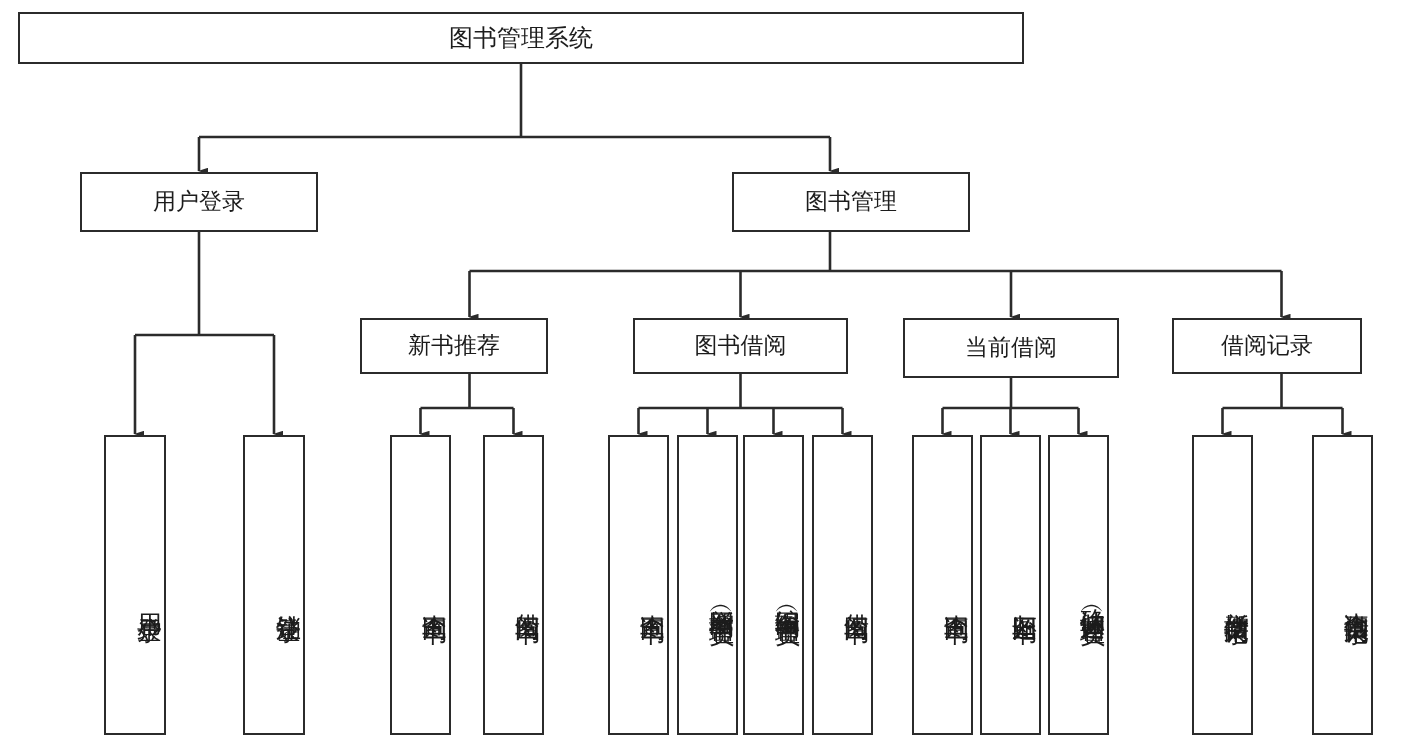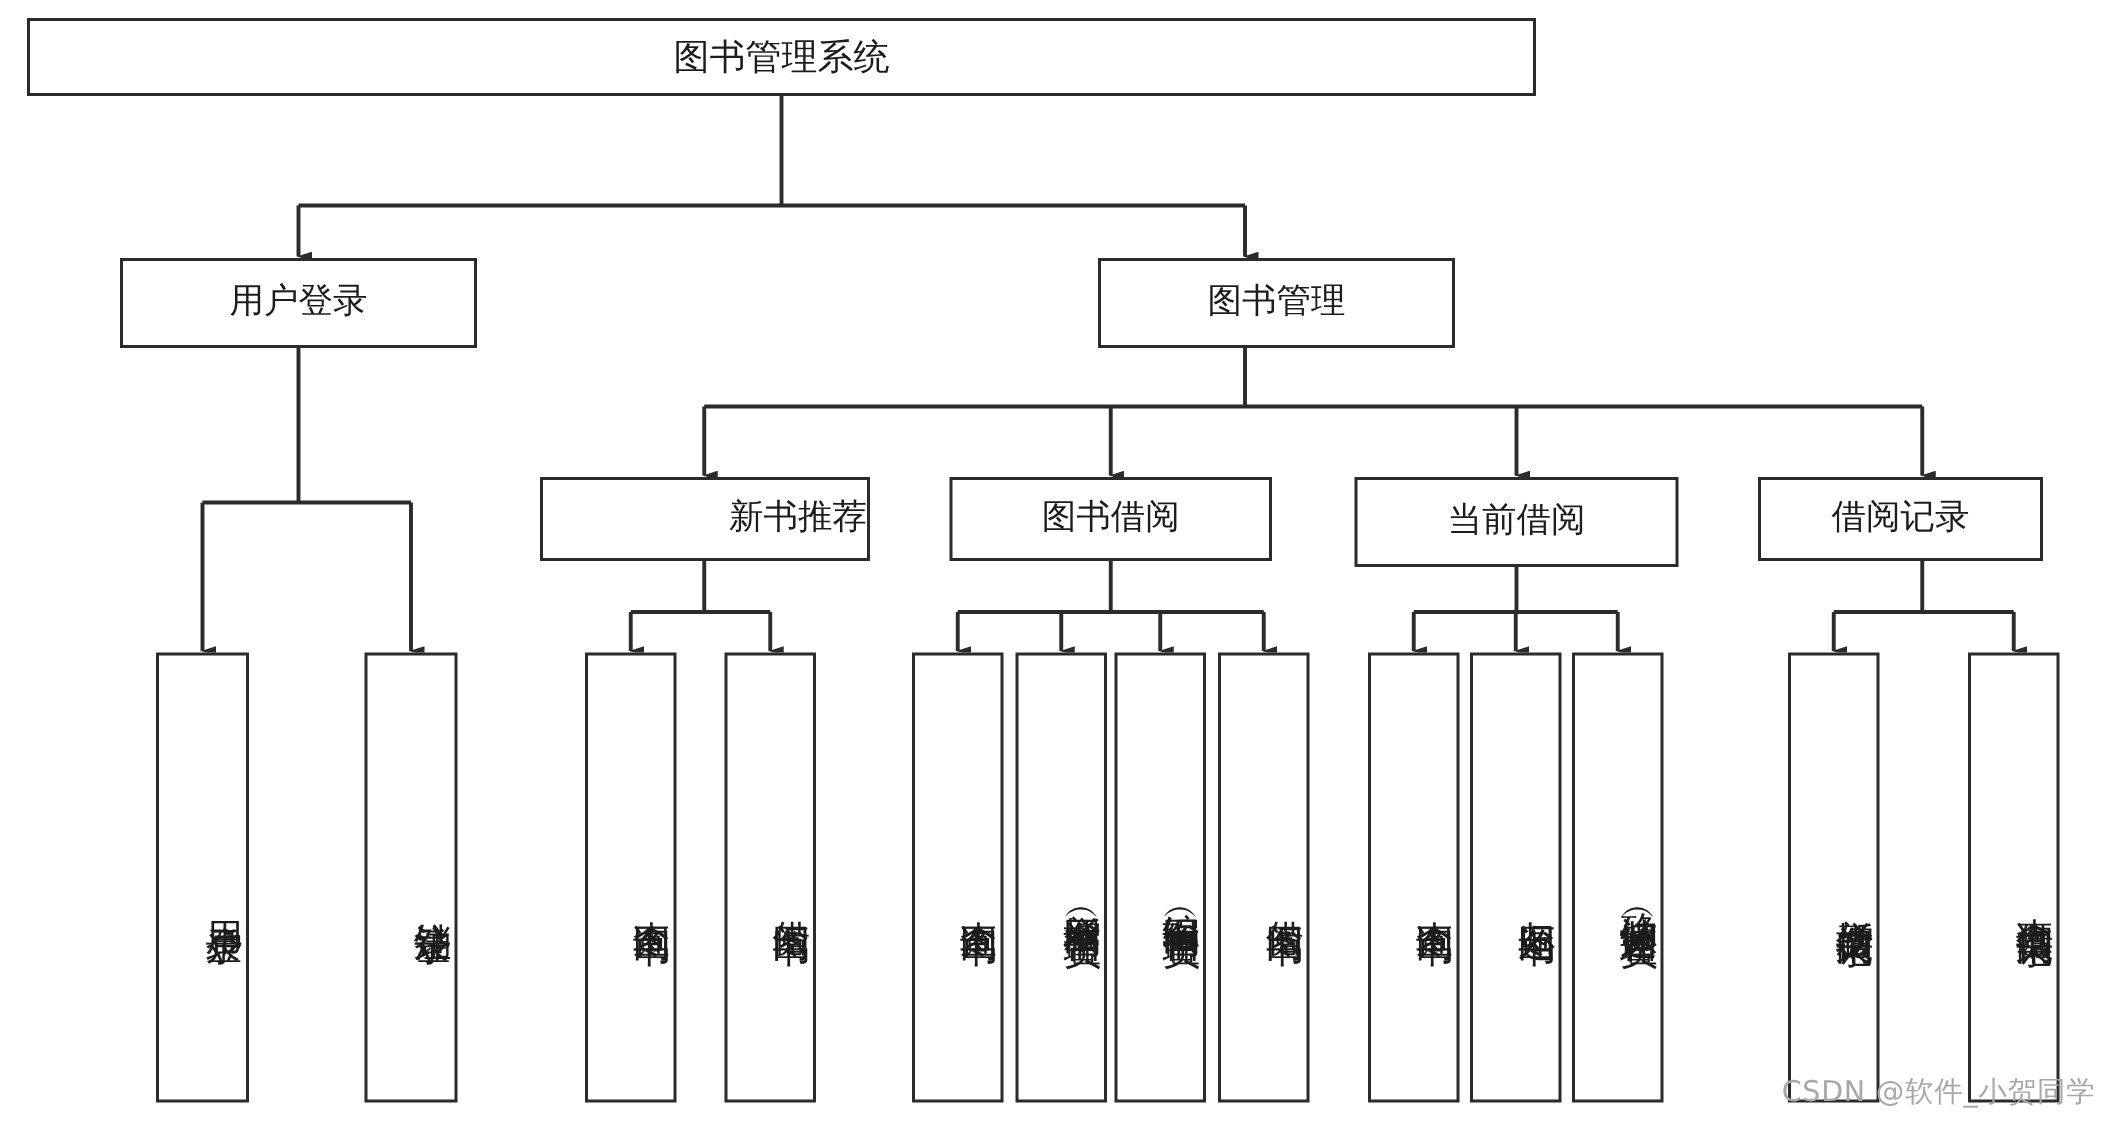--- a/index.html
+++ b/index.html
@@ -122,21 +122,21 @@
   <div id="nodes-layer">
       <div class="node horizontal root" style="left: 18px; top: 12px; width: 1006px; height: 52px;">
         <span class="node-label">图书管理系统</span>
       </div>
       <div class="node horizontal" style="left: 80px; top: 172px; width: 238px; height: 60px;">
         <span class="node-label">用户登录</span>
       </div>
       <div class="node horizontal" style="left: 711px; top: 172px; width: 238px; height: 60px; margin-left: 21px;">
         <span class="node-label">图书管理</span>
       </div>
-      <div class="node horizontal" style="left: 360px; top: 318px; width: 220px; height: 56px; justify-content: flex-end;">
+      <div class="node horizontal" style="left: 360px; top: 318px; width: 188px; height: 56px;">
         <span class="node-label">新书推荐</span>
       </div>
       <div class="node horizontal" style="left: 633px; top: 318px; width: 215px; height: 56px; justify-content: center;">
         <span class="node-label">图书借阅</span>
       </div>
       <div class="node horizontal" style="left: 903px; top: 318px; width: 216px; height: 60px;">
         <span class="node-label">当前借阅</span>
       </div>
       <div class="node horizontal" style="left: 1172px; top: 318px; width: 190px; height: 56px;">
         <span class="node-label">借阅记录</span>
@@ -175,15 +175,14 @@
         <span class="node-label">确认归还（管理员）</span>
       </div>
       <div class="node vertical" style="left: 1192px; top: 435px; width: 61px; height: 300px;">
         <span class="node-label">新增借阅记录</span>
       </div>
       <div class="node vertical" style="left: 1312px; top: 435px; width: 61px; height: 300px;">
         <span class="node-label">查询借阅记录</span>
       </div>
     </div>
 
-  <div id="watermark">CSDN @软件_小贺同学</div>
 
 </div>
 
 </body></html>

